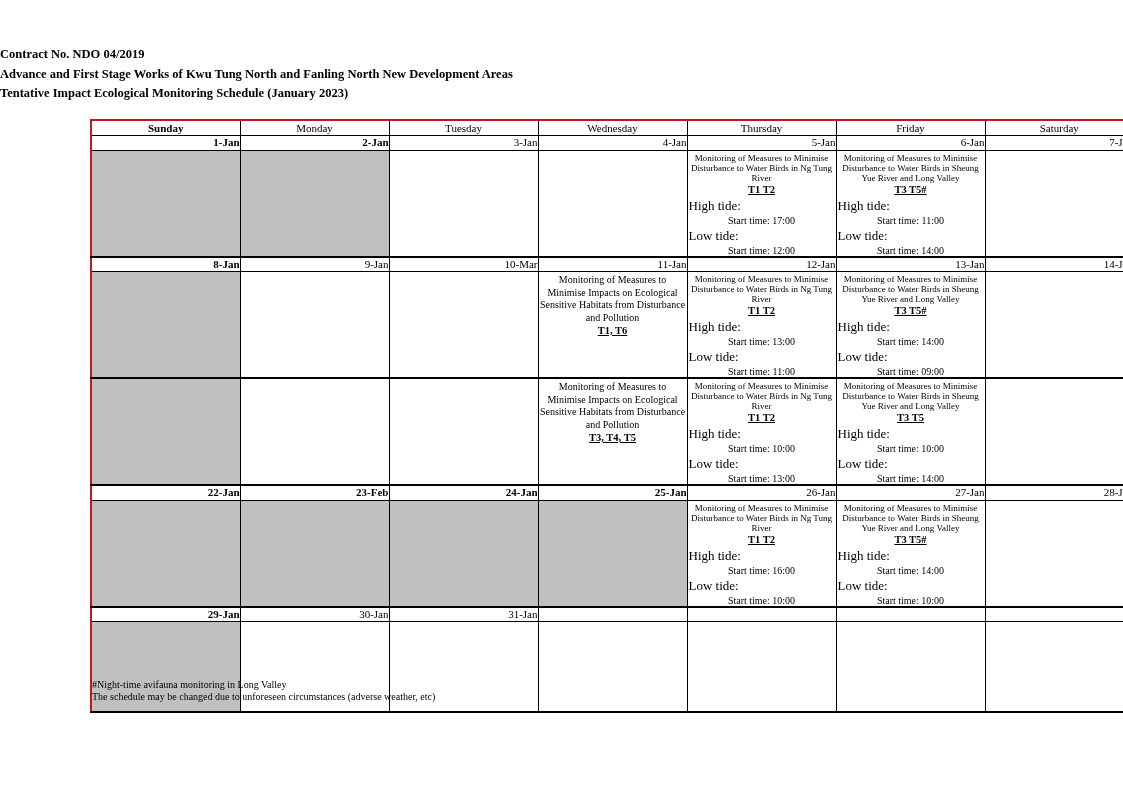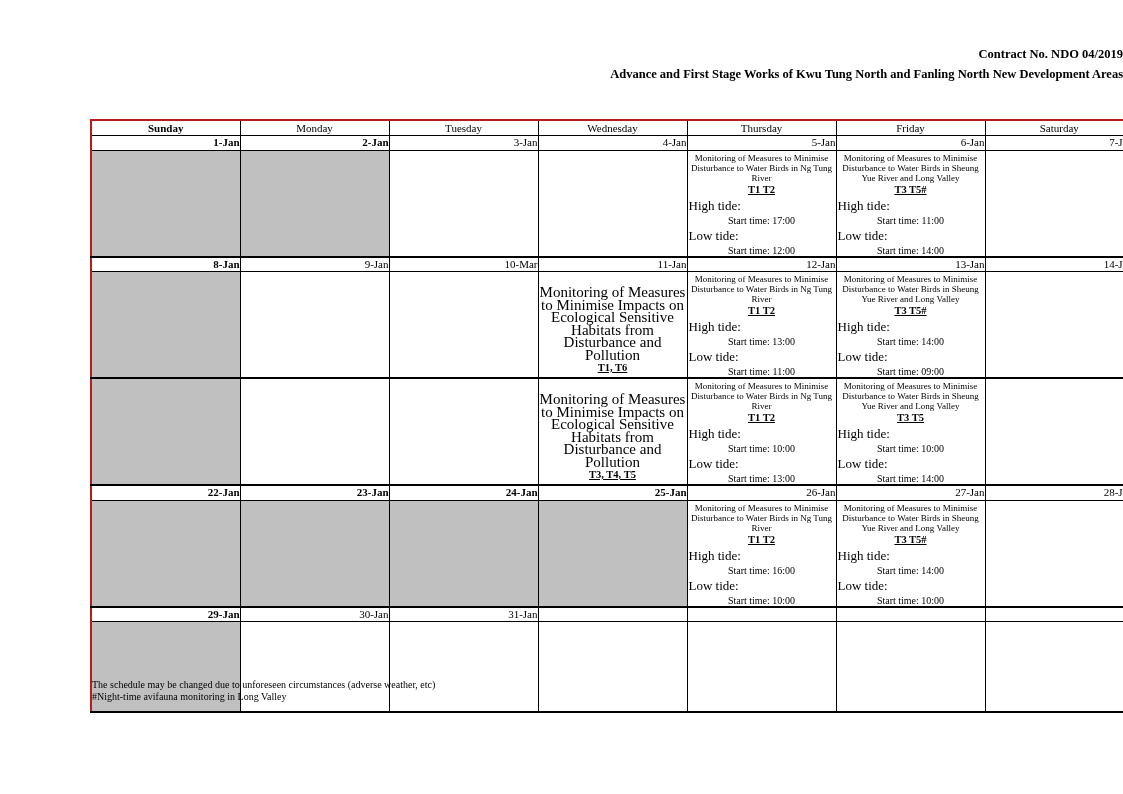--- a/index.html
+++ b/index.html
@@ -7,21 +7,21 @@
   body {
     width: 1123px; height: 794px;
     background: #ffffff;
     font-family: "Liberation Serif", serif;
     color: #000;
   }
   .page { position: relative; width: 1123px; height: 794px; overflow: hidden; }
 
   .titles {
     position: absolute; top: 45px; left: 0; width: 100%;
-    text-align: right; font-weight: bold; font-size: 12.5px; line-height: 19.5px;
+    text-align: left; font-weight: bold; font-size: 12.5px; line-height: 19.5px;
   }
 
   table.calendar {
     position: absolute; left: 90px; top: 119px;
     width: 1045px; table-layout: fixed;
     border-collapse: collapse; border: 2px solid #b91c1c;
   }
   table.calendar th, table.calendar td {
     border: 1px solid #000; padding: 0; overflow: hidden;
   }
@@ -36,41 +36,42 @@
     padding-right: 3px; vertical-align: middle; line-height: 13px;
   }
   td.date-cell.bold { font-weight: bold; }
 
   tr.content-row td {
     height: 90px; vertical-align: top; border-bottom-width: 2px;
   }
 
   .activity { text-align: center; }
   .act-small { font-size: 9px;   line-height: 10px;   margin-top: 2px; padding: 0 1px; }
-  .act-large { font-size: 15px; line-height: 12.5px; margin-top: 14px; padding: 0 1px; }
+  .act-large { font-size: 10px; line-height: 12.5px; margin-top: 2px; padding: 0 1px; }
   .transects {
     text-align: center; font-weight: bold; text-decoration: underline;
     font-size: 10.5px; line-height: 12px; margin-top: 1px;
   }
   .tide-label { font-size: 13px; line-height: 11px; text-align: left; margin-top: 4px; padding-left: 1px; }
   .tide-time  { font-size: 10px; line-height: 11px; text-align: center; margin-top: 4px; }
 
   .footnotes {
     position: absolute; left: 92px; top: 679px;
     font-size: 10px; line-height: 12px; text-align: left;
   }
 </style>
 </head>
 <body>
 
 <div class="page">
 
   <div class="titles">
     <div>Contract No. NDO 04/2019</div>
     <div>Advance and First Stage Works of Kwu Tung North and Fanling North New Development Areas</div>
+    <div>Tentative Impact Ecological Monitoring Schedule (January 2023)</div>
   </div>
 
   <table class="calendar">
     <colgroup>
       <col>
         <col>
         <col>
         <col>
         <col>
         <col>
@@ -176,21 +177,21 @@
             <div class="transects">T3 T5</div>
             <div class="tide-label">High tide:</div>
             <div class="tide-time">Start time: 10:00</div>
             <div class="tide-label">Low tide:</div>
             <div class="tide-time">Start time: 14:00</div>
           </td>
           <td class="content-cell"></td>
         </tr>
         <tr class="date-row">
           <td class="date-cell bold">22-Jan</td>
-          <td class="date-cell bold">23-Jan</td>
+          <td class="date-cell bold">23-Feb</td>
           <td class="date-cell bold">24-Jan</td>
           <td class="date-cell bold">25-Jan</td>
           <td class="date-cell">26-Jan</td>
           <td class="date-cell">27-Jan</td>
           <td class="date-cell">28-Jan</td>
         </tr>
         <tr class="content-row">
           <td class="content-cell" style="background: rgb(192, 192, 192);"></td>
           <td class="content-cell" style="background: rgb(192, 192, 192);"></td>
           <td class="content-cell" style="background: rgb(192, 192, 192);"></td>
@@ -228,17 +229,17 @@
           <td class="content-cell"></td>
           <td class="content-cell"></td>
           <td class="content-cell"></td>
           <td class="content-cell"></td>
           <td class="content-cell"></td>
         </tr>
       </tbody>
   </table>
 
   <div class="footnotes">
+    <div>#Night-time avifauna monitoring in Long Valley</div>
     <div>The schedule may be changed due to unforeseen circumstances (adverse weather, etc)</div>
-    <div>#Night-time avifauna monitoring in Long Valley</div>
   </div>
 
 </div>
 
 </body></html>

